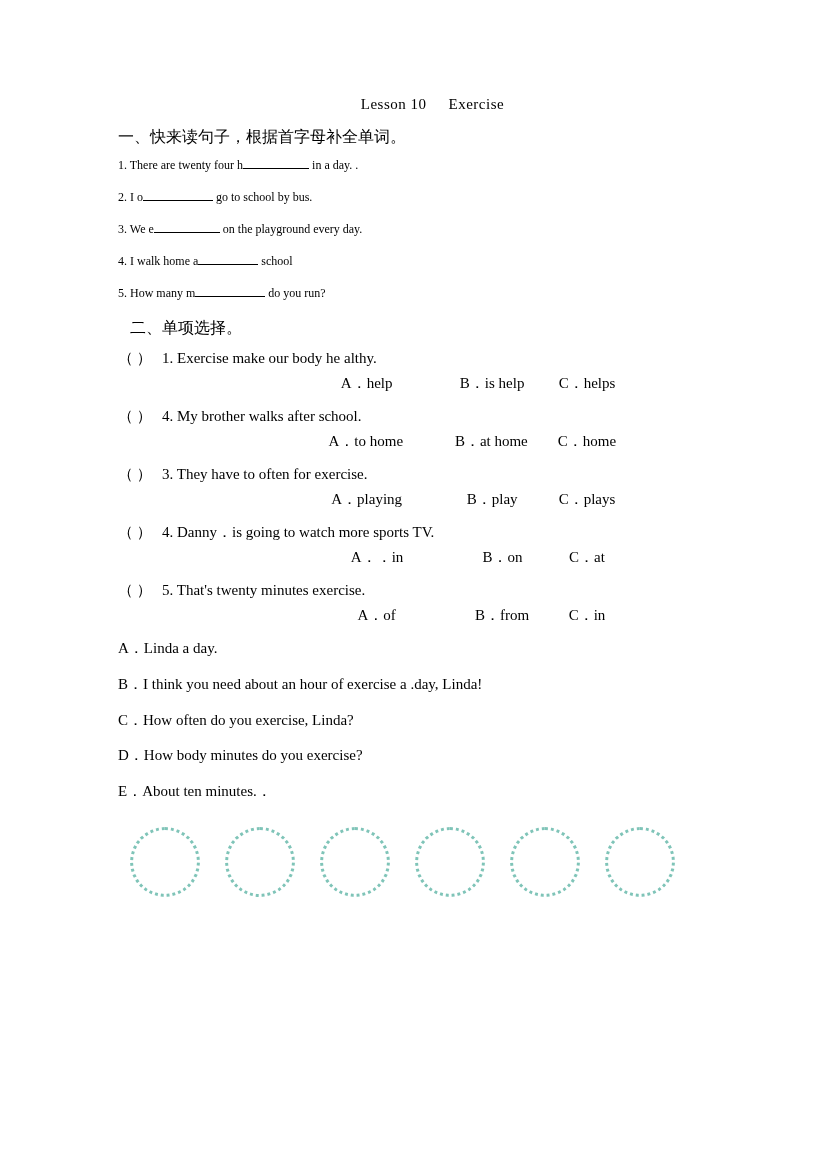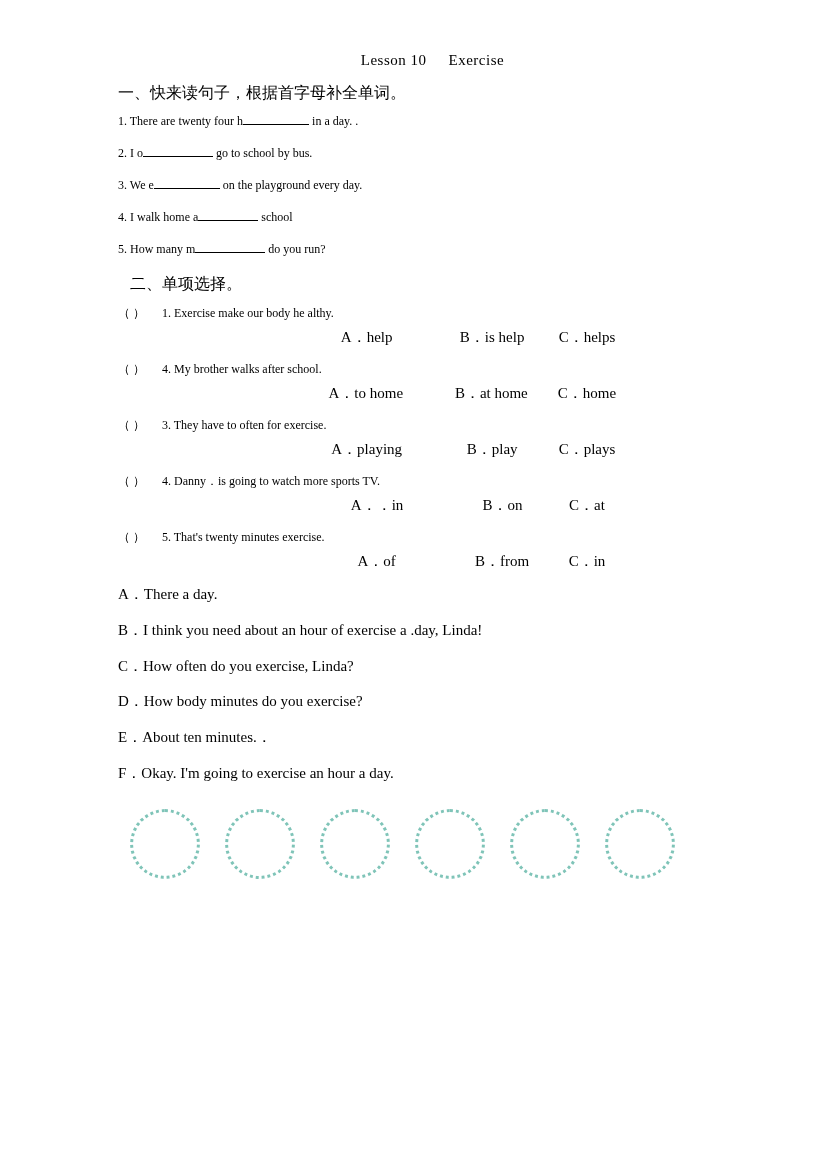--- a/index.html
+++ b/index.html
@@ -13,21 +13,21 @@
     font-family: "Liberation Serif", serif;
     color: #000000;
     position: relative;
     overflow: hidden;
   }
   .page {
     position: relative;
     width: 827px;
     height: 865px;
     box-sizing: border-box;
-    padding: 52px 100px 0 118px;
+    padding: 96px 100px 0 118px;
   }
   .doc-title {
     text-align: center;
     font-size: 15px;
     letter-spacing: 0.5px;
     margin: 0 0 14px 0;
     padding-left: 20px;
   }
   .doc-title .gap {
     display: inline-block;
@@ -53,21 +53,21 @@
     vertical-align: baseline;
   }
   .b-60 { width: 60px; }
   .b-66 { width: 66px; }
   .b-70 { width: 70px; }
   .b-46 { width: 46px; }
   .b-56 { width: 56px; }
   .b-62 { width: 62px; }
 
   .mc-q {
-    font-size: 12px;
+    font-size: 15px;
     margin: 0 0 6px 0;
     white-space: nowrap;
   }
   .paren {
     display: inline-block;
     width: 44px;
   }
   .mc-opts {
     font-size: 15px;
     margin: 0 0 14px 0;
@@ -162,26 +162,25 @@
   </div>
 
   <div class="mc-q">
     <span class="paren">（      ）</span><span>5. That's twenty  minutes </span><span class="blank b-62"></span><span>exercise.</span>
   </div>
   <div class="mc-opts">
     <span class="opt opt-a">A．of</span><span class="opt opt-b">B．from</span><span class="opt">C．in</span>
   </div>
 
 
-  <div class="sent-line">A．There a  day.</div>
+  <div class="sent-line">A．Linda a  day.</div>
   <div class="sent-line">B．I think you need about an hour of exercise a  .day, Linda!</div>
   <div class="sent-line">C．How often do you exercise, Linda?</div>
   <div class="sent-line">D．How body minutes do you exercise?</div>
   <div class="sent-line">E．About ten minutes.．</div>
-  <div class="sent-line">F．Okay. I'm going to exercise an hour a day.</div>
 
   <div class="circles">
     <div class="circle"></div>
     <div class="circle"></div>
     <div class="circle"></div>
     <div class="circle"></div>
     <div class="circle"></div>
     <div class="circle"></div>
   </div>
 

